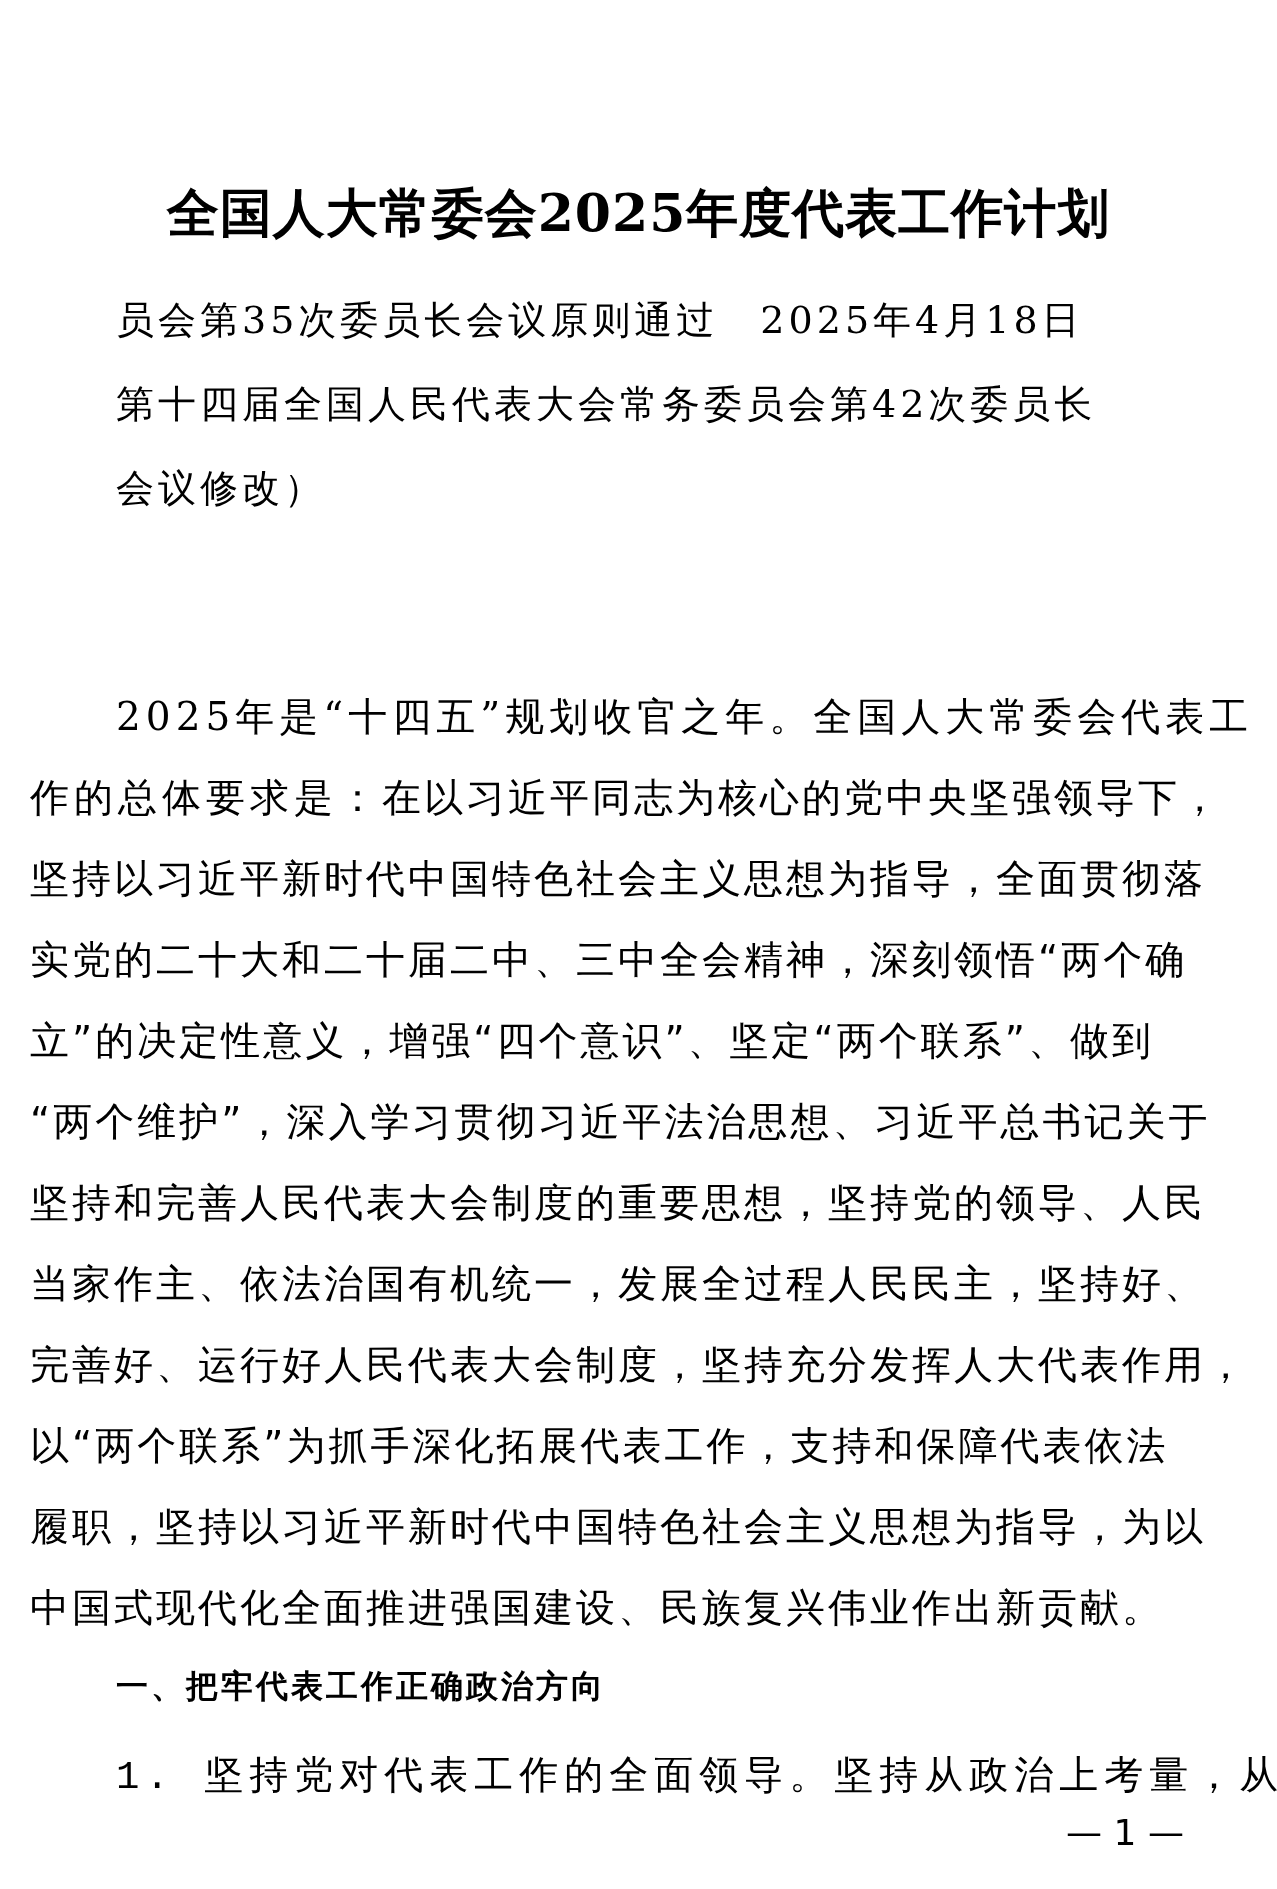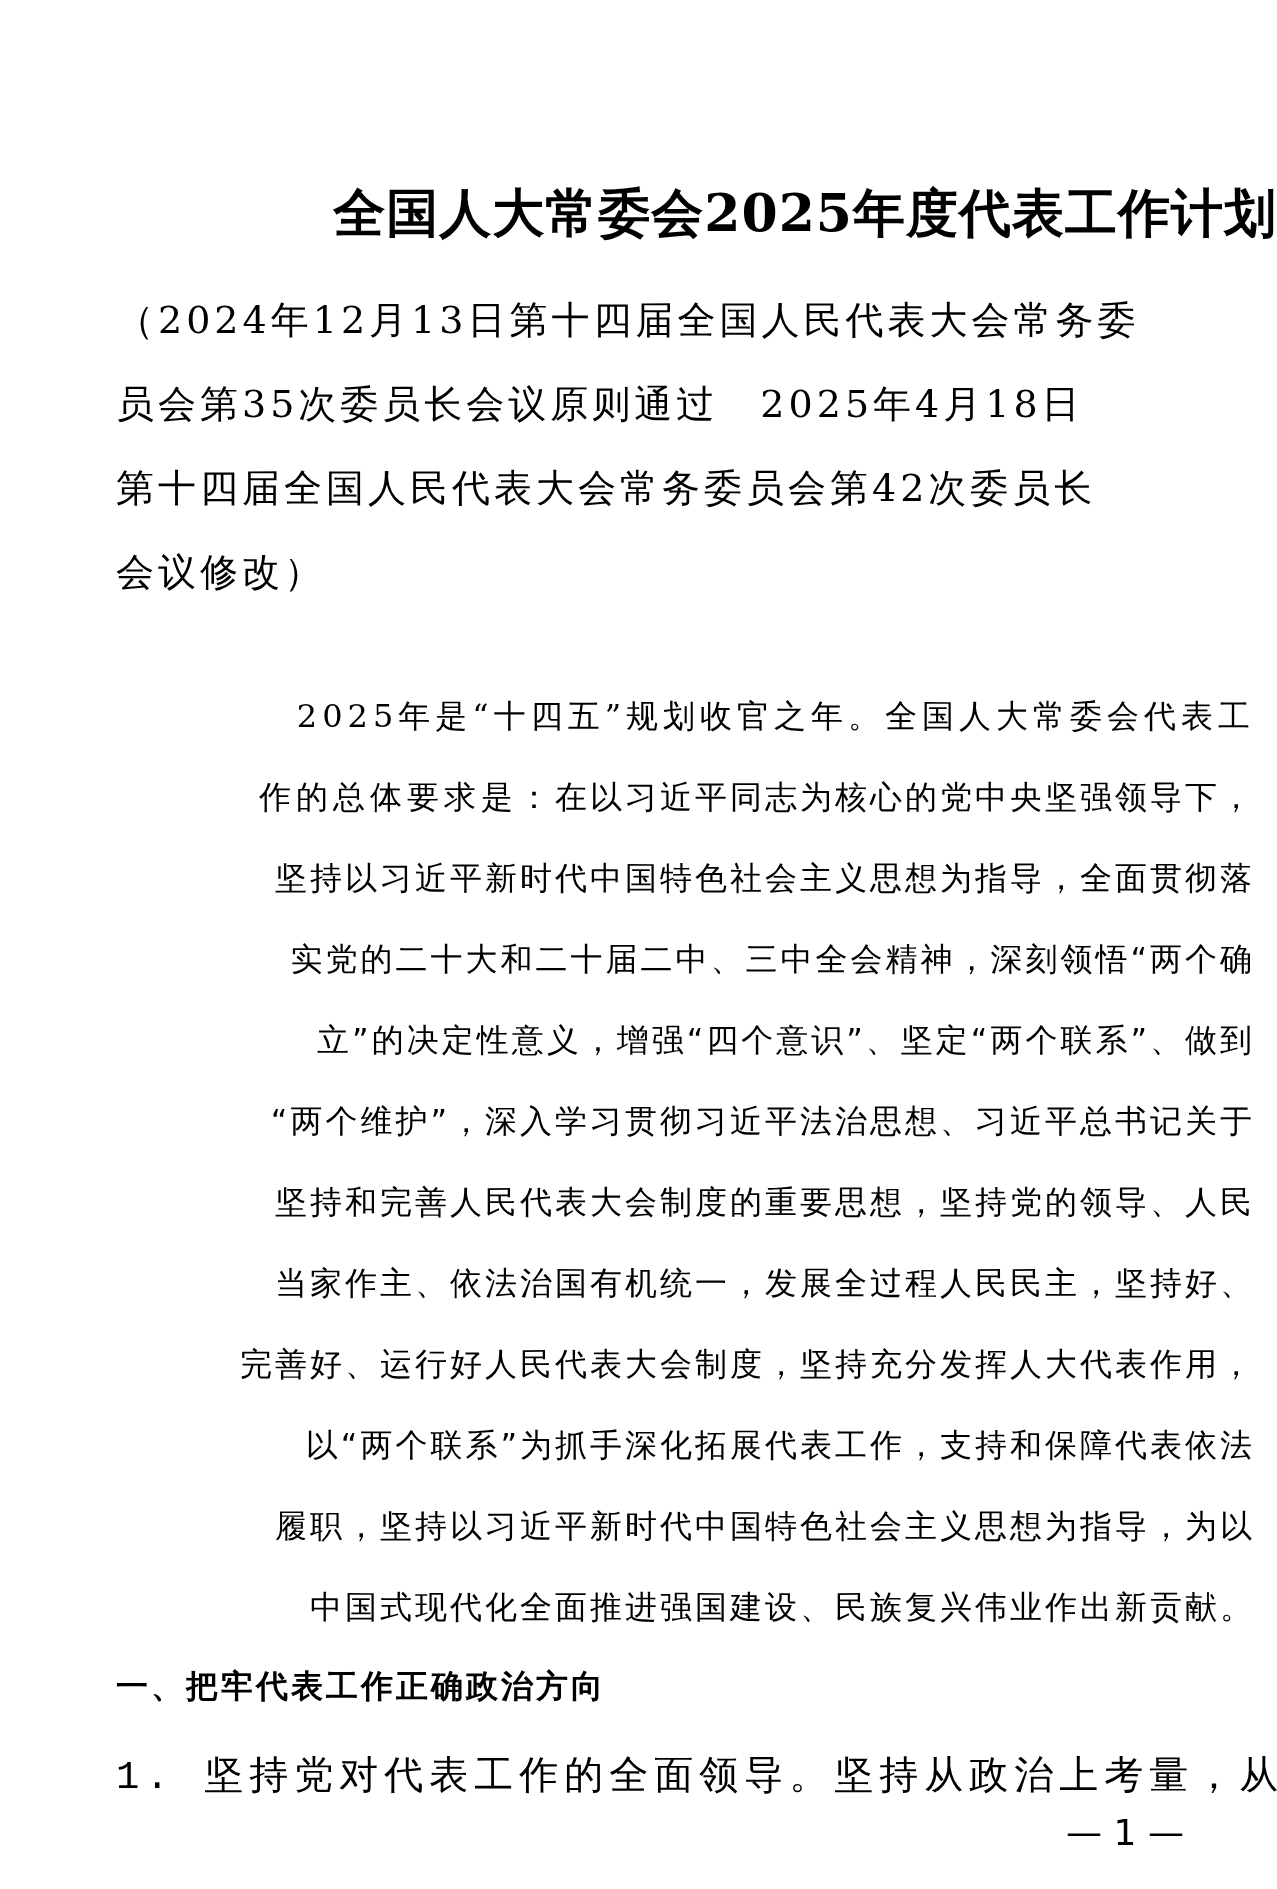--- a/index.html
+++ b/index.html
@@ -1,31 +1,31 @@
 <!DOCTYPE html>
 <html><head>
   <meta charset="utf-8">
   <style>
     html, body { margin: 0; padding: 0; background: #ffffff; }
     body { width: 1277px; height: 1889px; position: relative; overflow: hidden; color: #000; }
     .page { position: absolute; left: 0; top: 0; width: 1277px; height: 1889px; }
     .title {
       position: absolute; left: 0; top: 178px; width: 1277px;
-      text-align: right; font-family: "DejaVu Serif", serif; font-weight: bold;
+      text-align: center; font-family: "DejaVu Serif", serif; font-weight: bold;
       font-size: 52px; line-height: 70px; letter-spacing: 1px; white-space: nowrap;
     }
     .subtitle {
       position: absolute; left: 116px; top: 278px; width: 1050px;
       font-family: "DejaVu Serif", serif; font-size: 38px; line-height: 84px;
       letter-spacing: 4px;
     }
     .subtitle .line { display: block; white-space: nowrap; height: 84px; }
     .body {
       position: absolute; left: 30px; top: 676px; width: 1225px;
-      font-size: 32px; line-height: 81px; text-align: right;
+      font-size: 39px; line-height: 81px;
     }
     .line { display: block; white-space: nowrap; height: 81px; }
     .serif { font-family: "DejaVu Serif", serif; letter-spacing: 5px; }
     .bold { font-family: "DejaVu Sans", sans-serif; font-weight: normal; letter-spacing: 3px; }
     .heading {
       position: absolute; left: 116px; top: 1665px;
       font-family: "DejaVu Sans", sans-serif; font-weight: bold; font-size: 32px; letter-spacing: 3px;
       white-space: nowrap;
     }
     .item1 {
@@ -37,21 +37,20 @@
       font-family: "DejaVu Sans", sans-serif; font-size: 36px; white-space: nowrap;
     }
   </style>
 </head>
 <body>
 
 <div class="page">
   <div class="title">全国人大常委会2025年度代表工作计划</div>
 
   <div class="subtitle">
-    <span class="line">（2024年12月13日第十四届全国人民代表大会常务委</span>
     <span class="line">员会第35次委员长会议原则通过　2025年4月18日</span>
     <span class="line">第十四届全国人民代表大会常务委员会第42次委员长</span>
     <span class="line">会议修改）</span>
   </div>
 
   <div class="body">
     <span class="line serif" style="padding-left:86px;">2025年是“十四五”规划收官之年。全国人大常委会代表工</span>
     <span class="line">
       <span class="serif">作的总体要求是：</span><span class="bold">在以习近平同志为核心的党中央坚强领导下，</span>
     </span>

